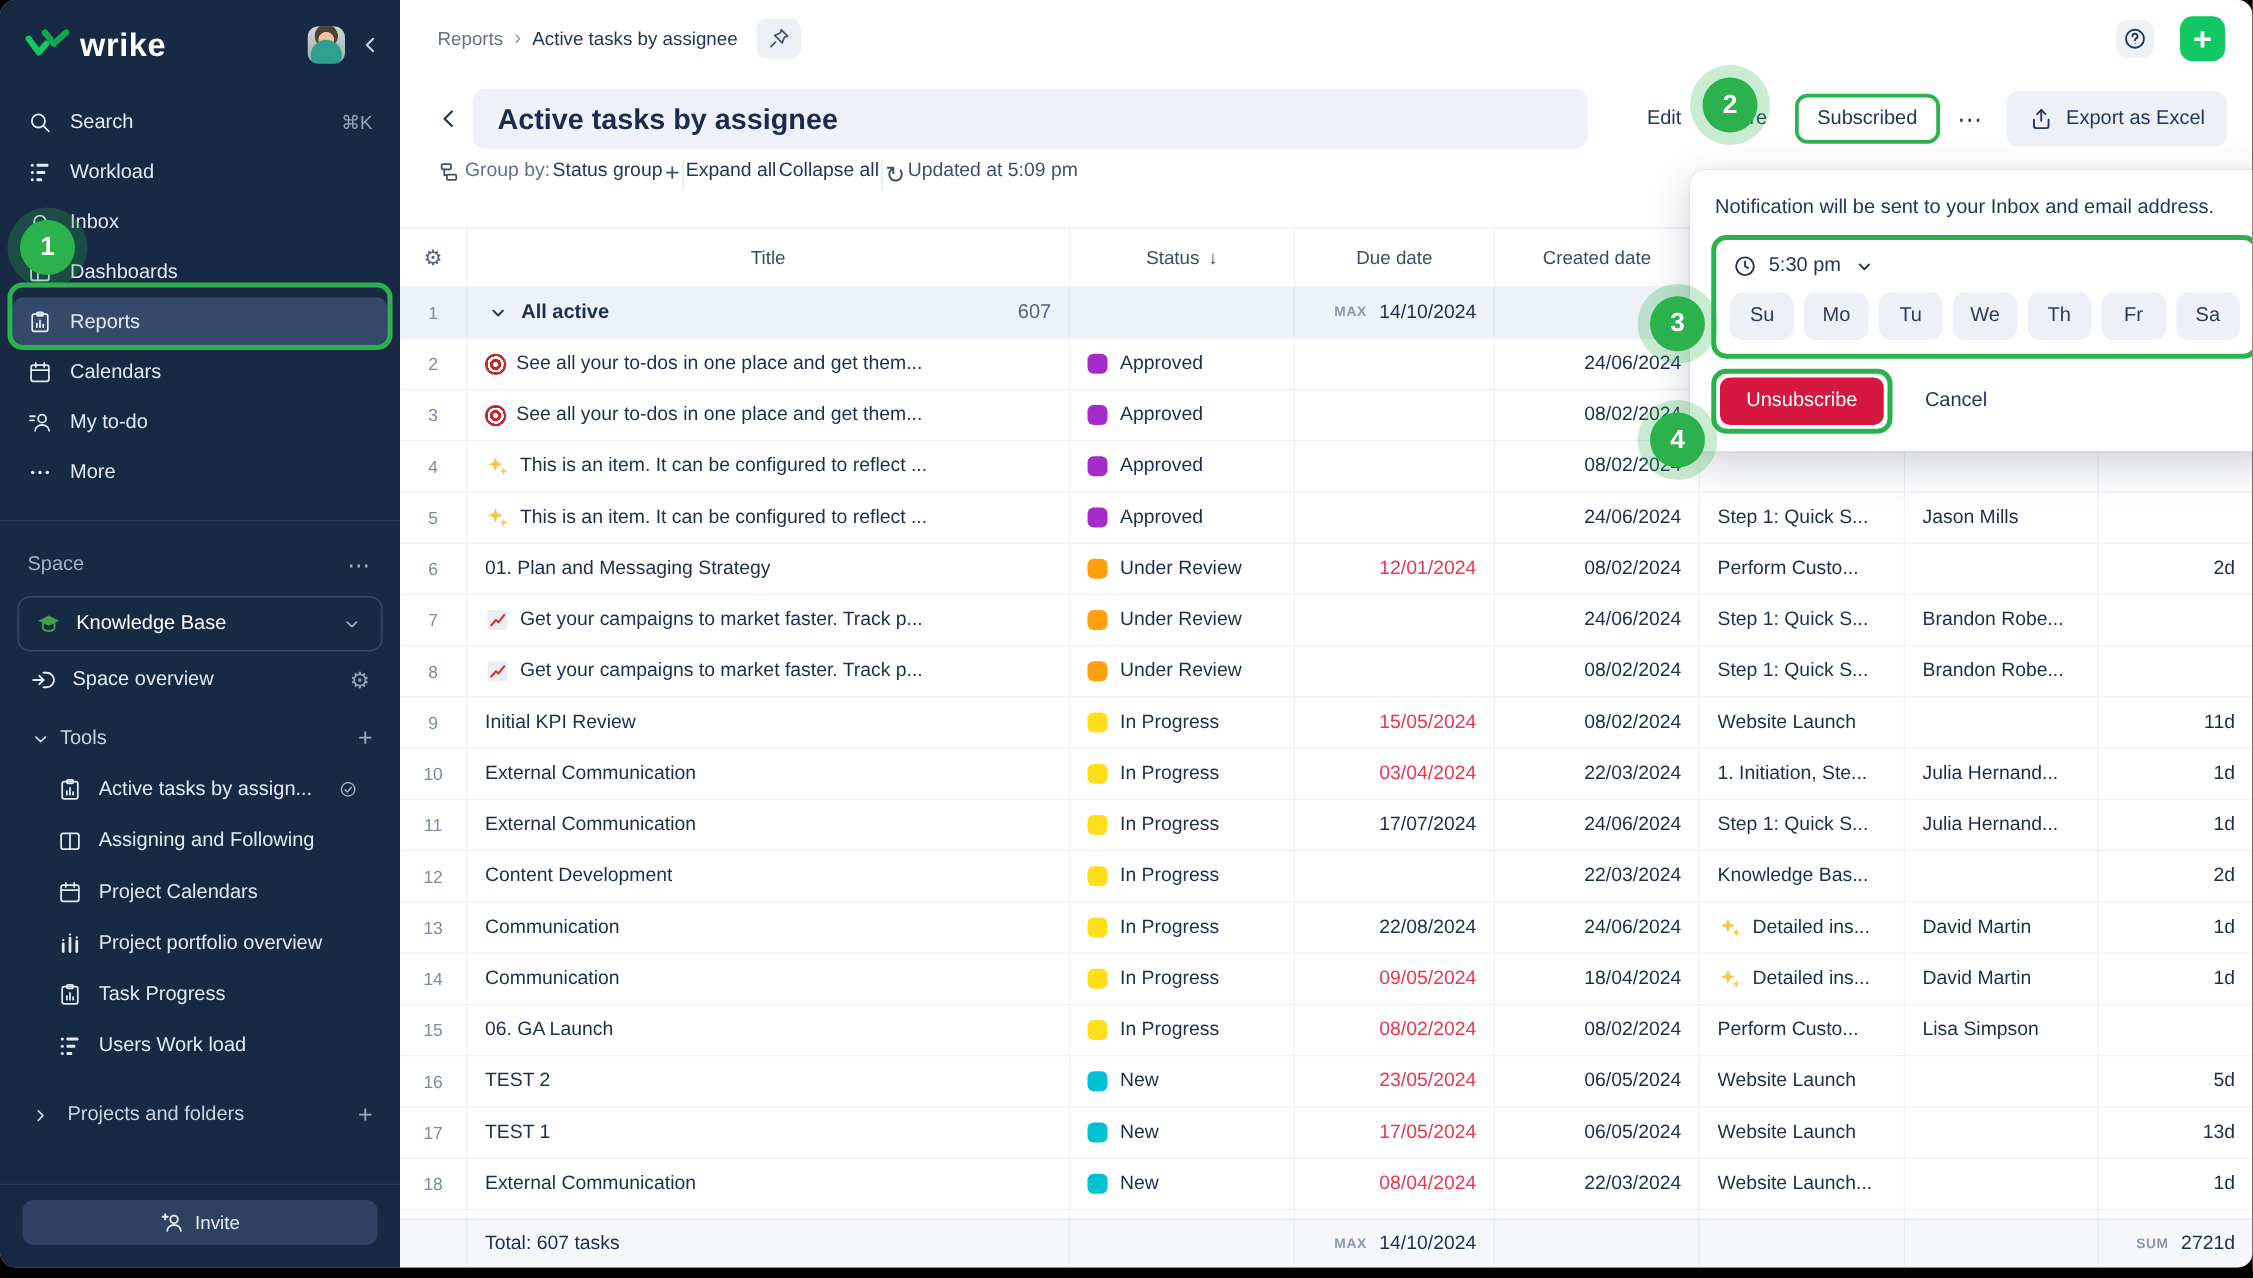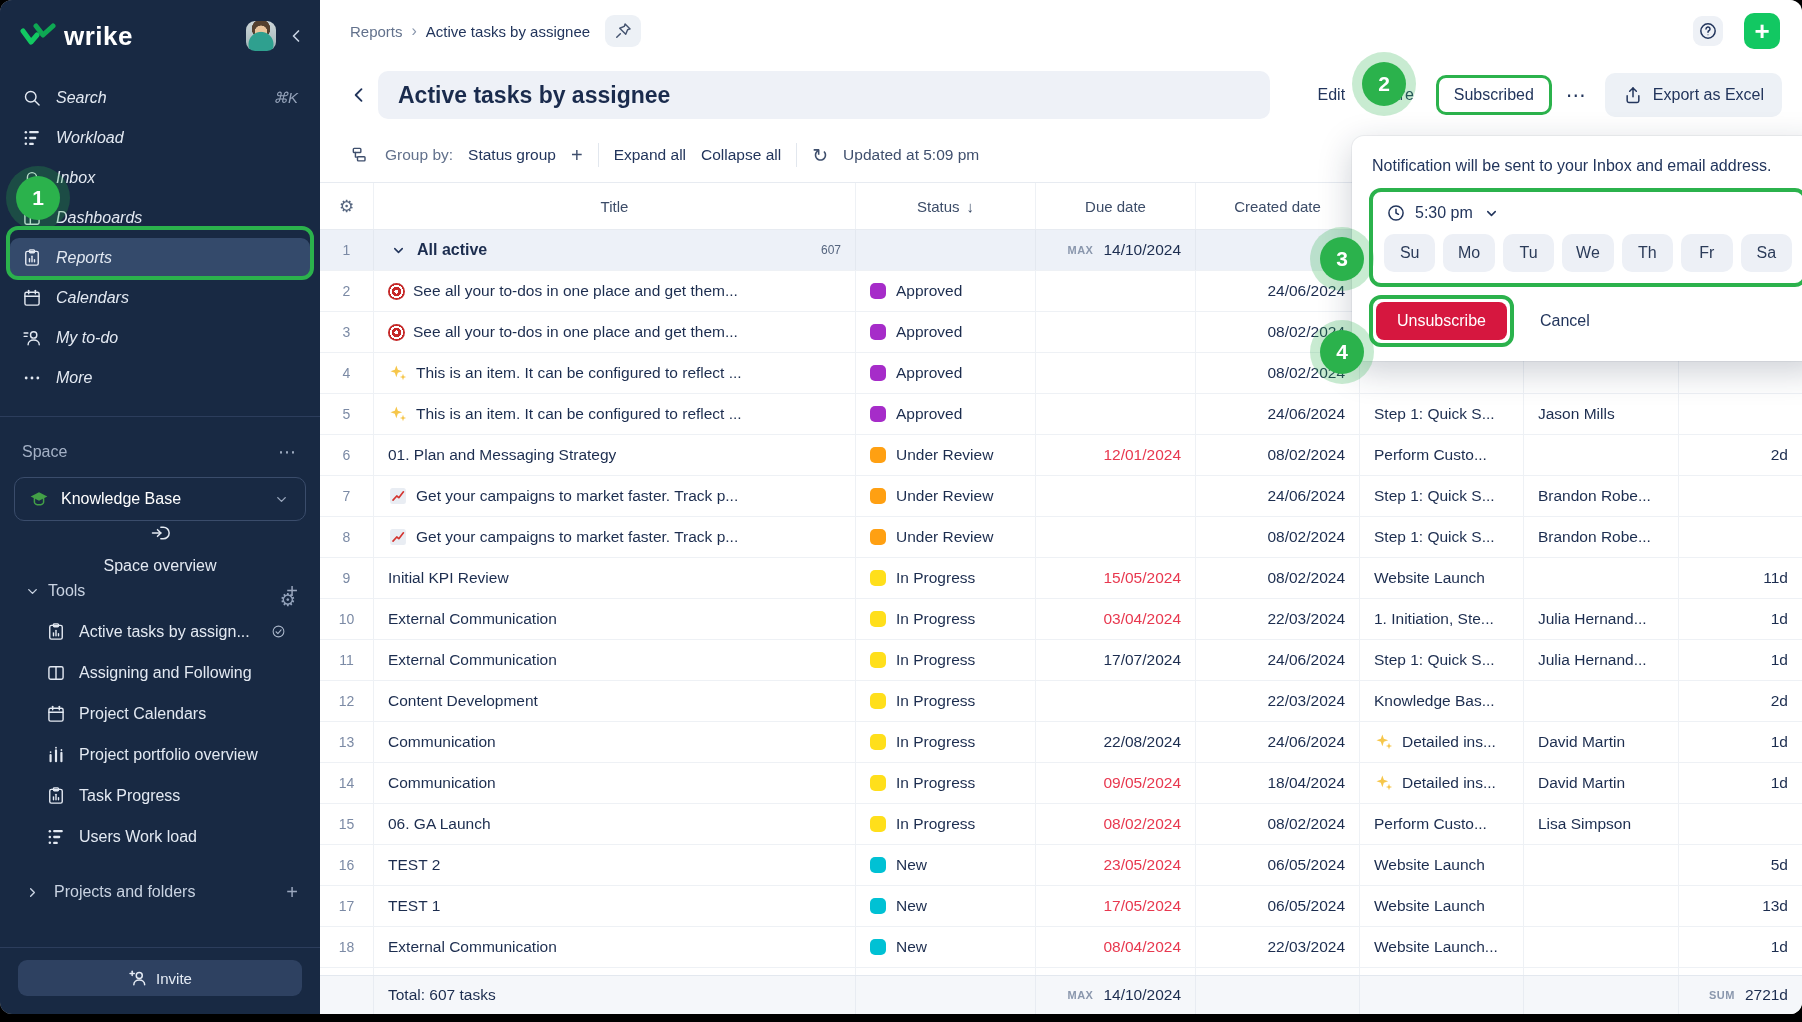--- a/index.html
+++ b/index.html
@@ -12,33 +12,33 @@
   .logo-mark{width:36px;height:28px;margin-right:8px;}
   .logo-text{font-size:26px;font-weight:bold;color:#fff;letter-spacing:.5px;}
   .logo-sp{flex:1;}
   .avatar{width:30px;height:30px;border-radius:9px;flex:none;margin-right:10px;
     background:
       radial-gradient(circle at 50% 78%, #2fa08f 0 12px, rgba(0,0,0,0) 13px),
       radial-gradient(circle at 50% 36%, #e9c49c 0 6px, rgba(0,0,0,0) 6.5px),
       radial-gradient(circle at 50% 26%, #54402f 0 9px, rgba(0,0,0,0) 9.5px),
       linear-gradient(#cdd6d8,#9fb3b6);}
   .collapse-ic{color:#c7d2e2;}
-  .nav{padding:12px 0 0;font-style:italic;}
+  .nav{padding:12px 0 0;}
   .nav-item{height:40px;display:flex;align-items:center;gap:14px;margin:0 10px;padding:0 12px;border-radius:9px;font-size:16px;color:#e3e9f2;cursor:pointer;}
   .nav-item.active{background:#344a6b;}
   .shortcut{margin-left:auto;color:#95a3ba;font-size:15px;}
   .ic{display:inline-flex;width:20px;height:20px;flex:none;align-items:center;justify-content:center;}
   .ic svg{width:20px;height:20px;}
   .ic-sm svg{width:15px;height:15px;}
   .sb-divider{border-top:1px solid #2c3d5c;margin:18px 0 8px;}
   .space-row{display:flex;align-items:center;height:38px;padding:0 22px;color:#a4b1c6;font-size:16px;margin-top:8px;}
   .space-row .glyph{margin-left:auto;font-size:18px;letter-spacing:2px;}
   .kb-pill{margin:6px 14px 2px;border:1px solid #3a4c6b;border-radius:10px;height:42px;display:flex;align-items:center;gap:12px;padding:0 14px;font-size:16px;color:#fff;cursor:pointer;}
   .kb-pill .tail{margin-left:auto;color:#9aa7bd;}
-  .srow{height:42px;display:flex;align-items:center;gap:14px;padding:0 24px;font-size:16px;color:#e3e9f2;flex-direction:column;}
+  .srow{height:42px;display:flex;align-items:center;gap:14px;padding:0 24px;font-size:16px;color:#e3e9f2;}
   .srow .tail{margin-left:auto;color:#93a2bb;font-size:18px;}
   .tools-row{height:40px;display:flex;align-items:center;gap:6px;padding:0 22px;font-size:16px;color:#c9d3e2;margin-top:6px;}
   .tools-row .tail{margin-left:auto;color:#9aa7bd;font-size:20px;}
   .tool-item{height:41px;display:flex;align-items:center;gap:13px;padding:0 16px 0 46px;font-size:16px;color:#e3e9f2;cursor:pointer;}
   .tool-item .trail{margin-left:6px;color:#aab6c9;}
   .pf-row{height:42px;display:flex;align-items:center;gap:12px;padding:0 22px;font-size:16px;color:#c9d3e2;margin-top:14px;}
   .pf-row .tail{margin-left:auto;color:#9aa7bd;font-size:20px;}
   .invite-wrap{margin-top:auto;padding:12px 18px 18px;border-top:1px solid #2c3d5c;}
   .invite-btn{width:100%;height:36px;border:none;border-radius:9px;background:#2e4161;color:#e6ecf5;font-size:15px;
     display:flex;align-items:center;justify-content:center;gap:8px;cursor:pointer;font-family:inherit;}
@@ -57,40 +57,40 @@
   .title-bar{height:66px;display:flex;align-items:center;padding:0 20px 0 26px;}
   .back-btn{color:#22355c;cursor:pointer;width:26px;height:26px;display:flex;align-items:center;justify-content:center;}
   .title-box{width:852px;height:48px;background:#eef1f7;border-radius:10px;display:flex;align-items:center;padding:0 20px;margin-left:6px;font-size:23px;font-weight:bold;color:#1a2b4d;}
   .tb-sp{flex:1;}
   .txt-btn{font-size:16px;color:#22355c;cursor:pointer;}
   .subscribed-btn{border:3px solid var(--ann);border-radius:10px;background:#fff;padding:8px 15px;font-size:16px;color:#22355c;margin:0 14px 0 22px;cursor:pointer;font-family:inherit;}
   .dots-btn{font-size:20px;color:#22355c;letter-spacing:1px;cursor:pointer;margin-right:18px;}
   .export-btn{height:44px;background:#edf1f6;border:none;border-radius:10px;padding:0 18px;display:flex;align-items:center;gap:10px;font-size:16px;color:#22355c;cursor:pointer;font-family:inherit;}
   .txt-btn + .txt-btn{margin-left:26px;}
 
-  .toolbar{height:54px;display:flex;align-items:center;gap:15px;padding:0 20px 0 30px;font-size:15.5px;color:#22355c;}
+  .toolbar{height:54px;display:flex;align-items:flex-start;gap:2px;padding:0 20px 0 30px;font-size:15.5px;color:#22355c;}
   .tb-muted{color:#62718c;}
   .vsep{width:1px;height:24px;background:#e2e7ee;}
   .tb-ic{color:#3f4f6d;font-size:19px;}
   .plus-glyph{font-size:20px;color:#3f4f6d;cursor:pointer;}
 
   
   :root{--cols:54px 482px 180px 160px 164px 164px 155px 1fr;--ann:#2bb24c;}
   .table-area{flex:1;overflow:hidden;border-top:1px solid #e7ebf1;display:flex;flex-direction:column;position:relative;}
   .thead{display:grid;grid-template-columns:var(--cols);height:46px;border-bottom:1px solid #e7ebf1;color:#3c4c68;font-size:15px;flex:none;}
   .hc{display:flex;align-items:center;padding:0 14px;border-right:1px solid #eef1f5;gap:7px;justify-content:center;}
   .hc-num{justify-content:center;color:#55657f;font-size:17px;padding:0;}
   .rows{flex:1;overflow:hidden;}
   .grow,.trow{display:grid;grid-template-columns:var(--cols);height:40px;border-bottom:1px solid #eef1f5;}
   .grow{background:#edf1f8;}
   .c{display:flex;align-items:center;padding:0 14px;border-right:1px solid #eef1f5;font-size:15.5px;color:#1c2d4f;min-width:0;white-space:nowrap;}
   .grow .c{border-right-color:#e3e8f0;}
   .cnum{justify-content:center;color:#7b8aa5;font-size:14px;padding:0;}
   .gname{font-weight:bold;font-size:16px;gap:9px;}
-  .gcount{margin-left:auto;font-weight:normal;color:#55657f;font-size:12px;}
+  .gcount{margin-left:auto;font-weight:normal;color:#55657f;font-size:16px;}
   .cdate{justify-content:flex-end;}
   .cdur{justify-content:flex-end;}
   .overdue{color:#e8384f;}
   .mini-label{font-size:11px;font-weight:bold;color:#8a97ad;letter-spacing:.5px;margin-right:10px;}
   .status-chip{width:16px;height:16px;border-radius:5px;margin-right:10px;flex:none;}
   .ttext,.ptext{overflow:hidden;text-overflow:ellipsis;}
   .emo{margin-right:8px;flex:none;}
   .emo-dart{width:17px;height:17px;border-radius:50%;flex:none;margin-right:8px;
     background:radial-gradient(circle,#fff 0 2px,#c62828 2px 4.5px,#fff 4.5px 6.5px,#c62828 6.5px 8.5px,#8e1f1f 8.5px);}
   .tfoot{position:absolute;left:0;right:0;bottom:0;height:38px;background:#f5f7fa;border-top:1px solid #e3e8ef;display:grid;grid-template-columns:var(--cols);z-index:10;}

